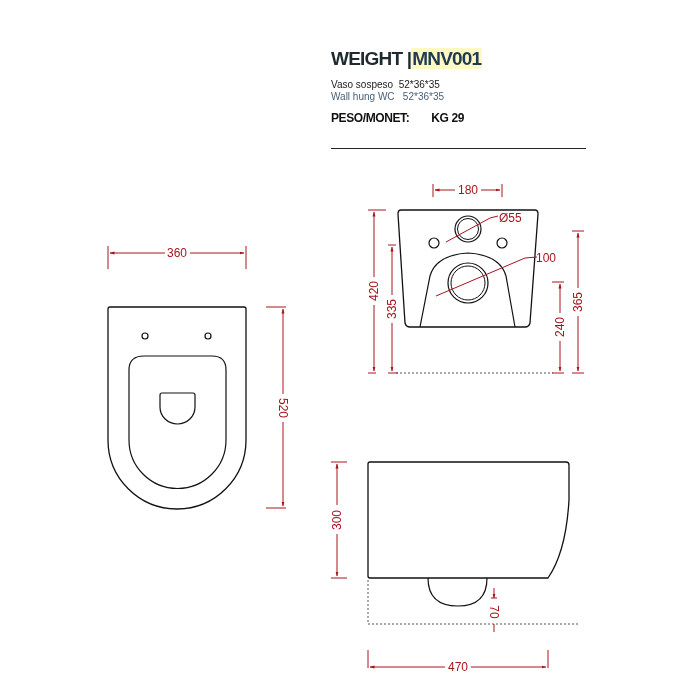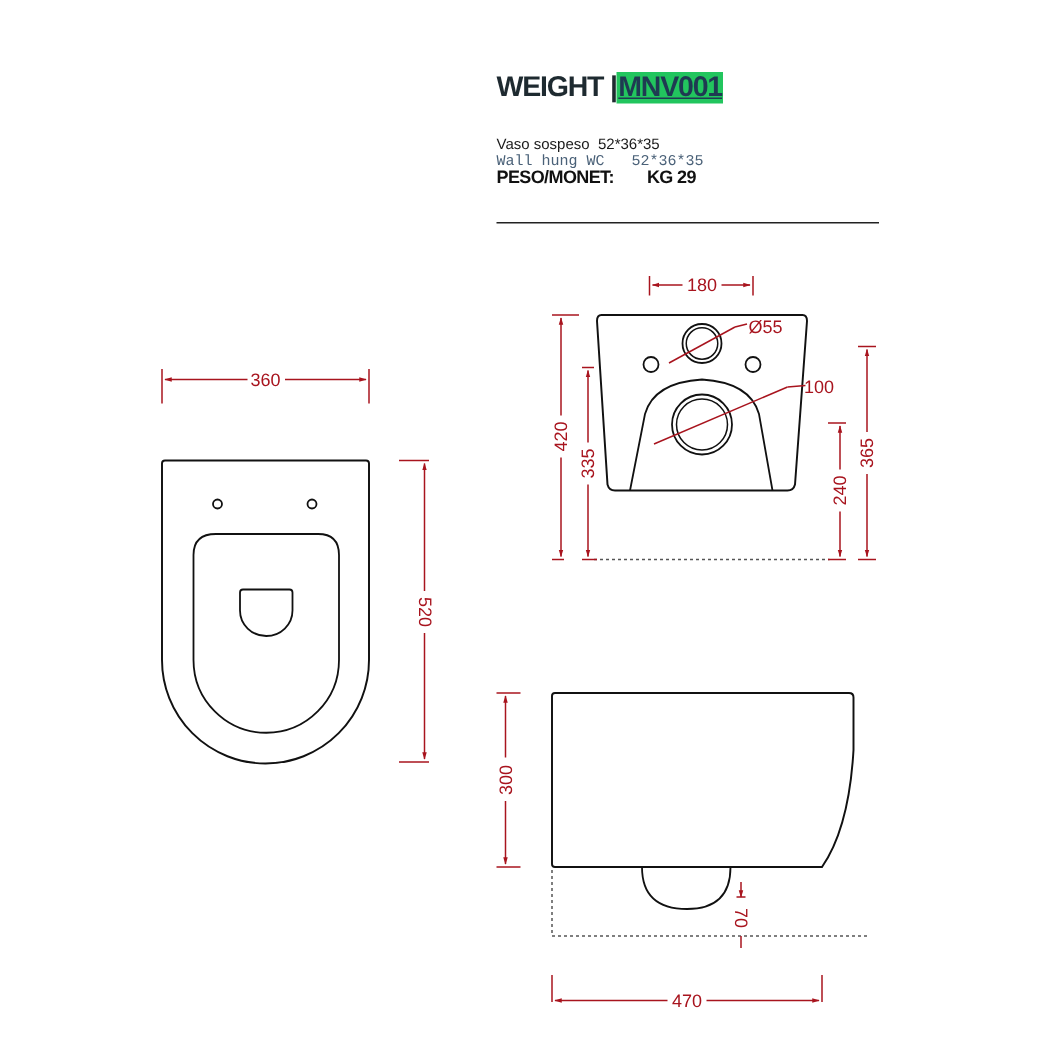--- a/index.html
+++ b/index.html
@@ -1,21 +1,21 @@
 <!DOCTYPE html>
 <html><head>
 <meta charset="utf-8">
 <style>
   html, body { margin: 0; padding: 0; background: #ffffff; }
   body { width: 700px; height: 700px; position: relative; overflow: hidden; font-family: "Liberation Sans", sans-serif; }
   .header { position: absolute; left: 331px; top: 48px; }
   .title { font-family: "Liberation Sans", sans-serif; font-weight: bold; font-size: 19px; letter-spacing: -0.8px; color: #1e2a30; line-height: 22px; white-space: nowrap; }
-  .title .code { background: #22c55e; color: #1f3a52; padding: 0 1px; text-decoration: underline; }
-  .sub1 { font-size: 10px; color: #1a1a1a; margin-top: 21px; line-height: 12px; white-space: pre; }
-  .sub2 { font-size: 10px; color: #4a6178; line-height: 12px; white-space: pre; font-family: Liberation Mono, monospace; }
+  .title .code { background: #fef9c3; color: #1f3a52; padding: 0 1px; }
+  .sub1 { font-size: 10px; color: #1a1a1a; margin-top: 9px; line-height: 12px; white-space: pre; }
+  .sub2 { font-size: 10px; color: #4a6178; line-height: 12px; white-space: pre; }
   .weight { position: absolute; left: 331px; top: 111px; font-weight: bold; font-size: 12px; color: #111; letter-spacing: -0.4px; white-space: pre; }
   .weight .val { margin-left: 22px; }
   .rule { position: absolute; left: 331px; top: 148px; width: 255px; height: 1px; background: #222; }
   svg.drawing { position: absolute; left: 0; top: 0; }
   .dimtext { font-family: "Liberation Sans", sans-serif; font-size: 12px; fill: #a8141e; }
 </style>
 </head>
 <body>
 
 <div class="header">

